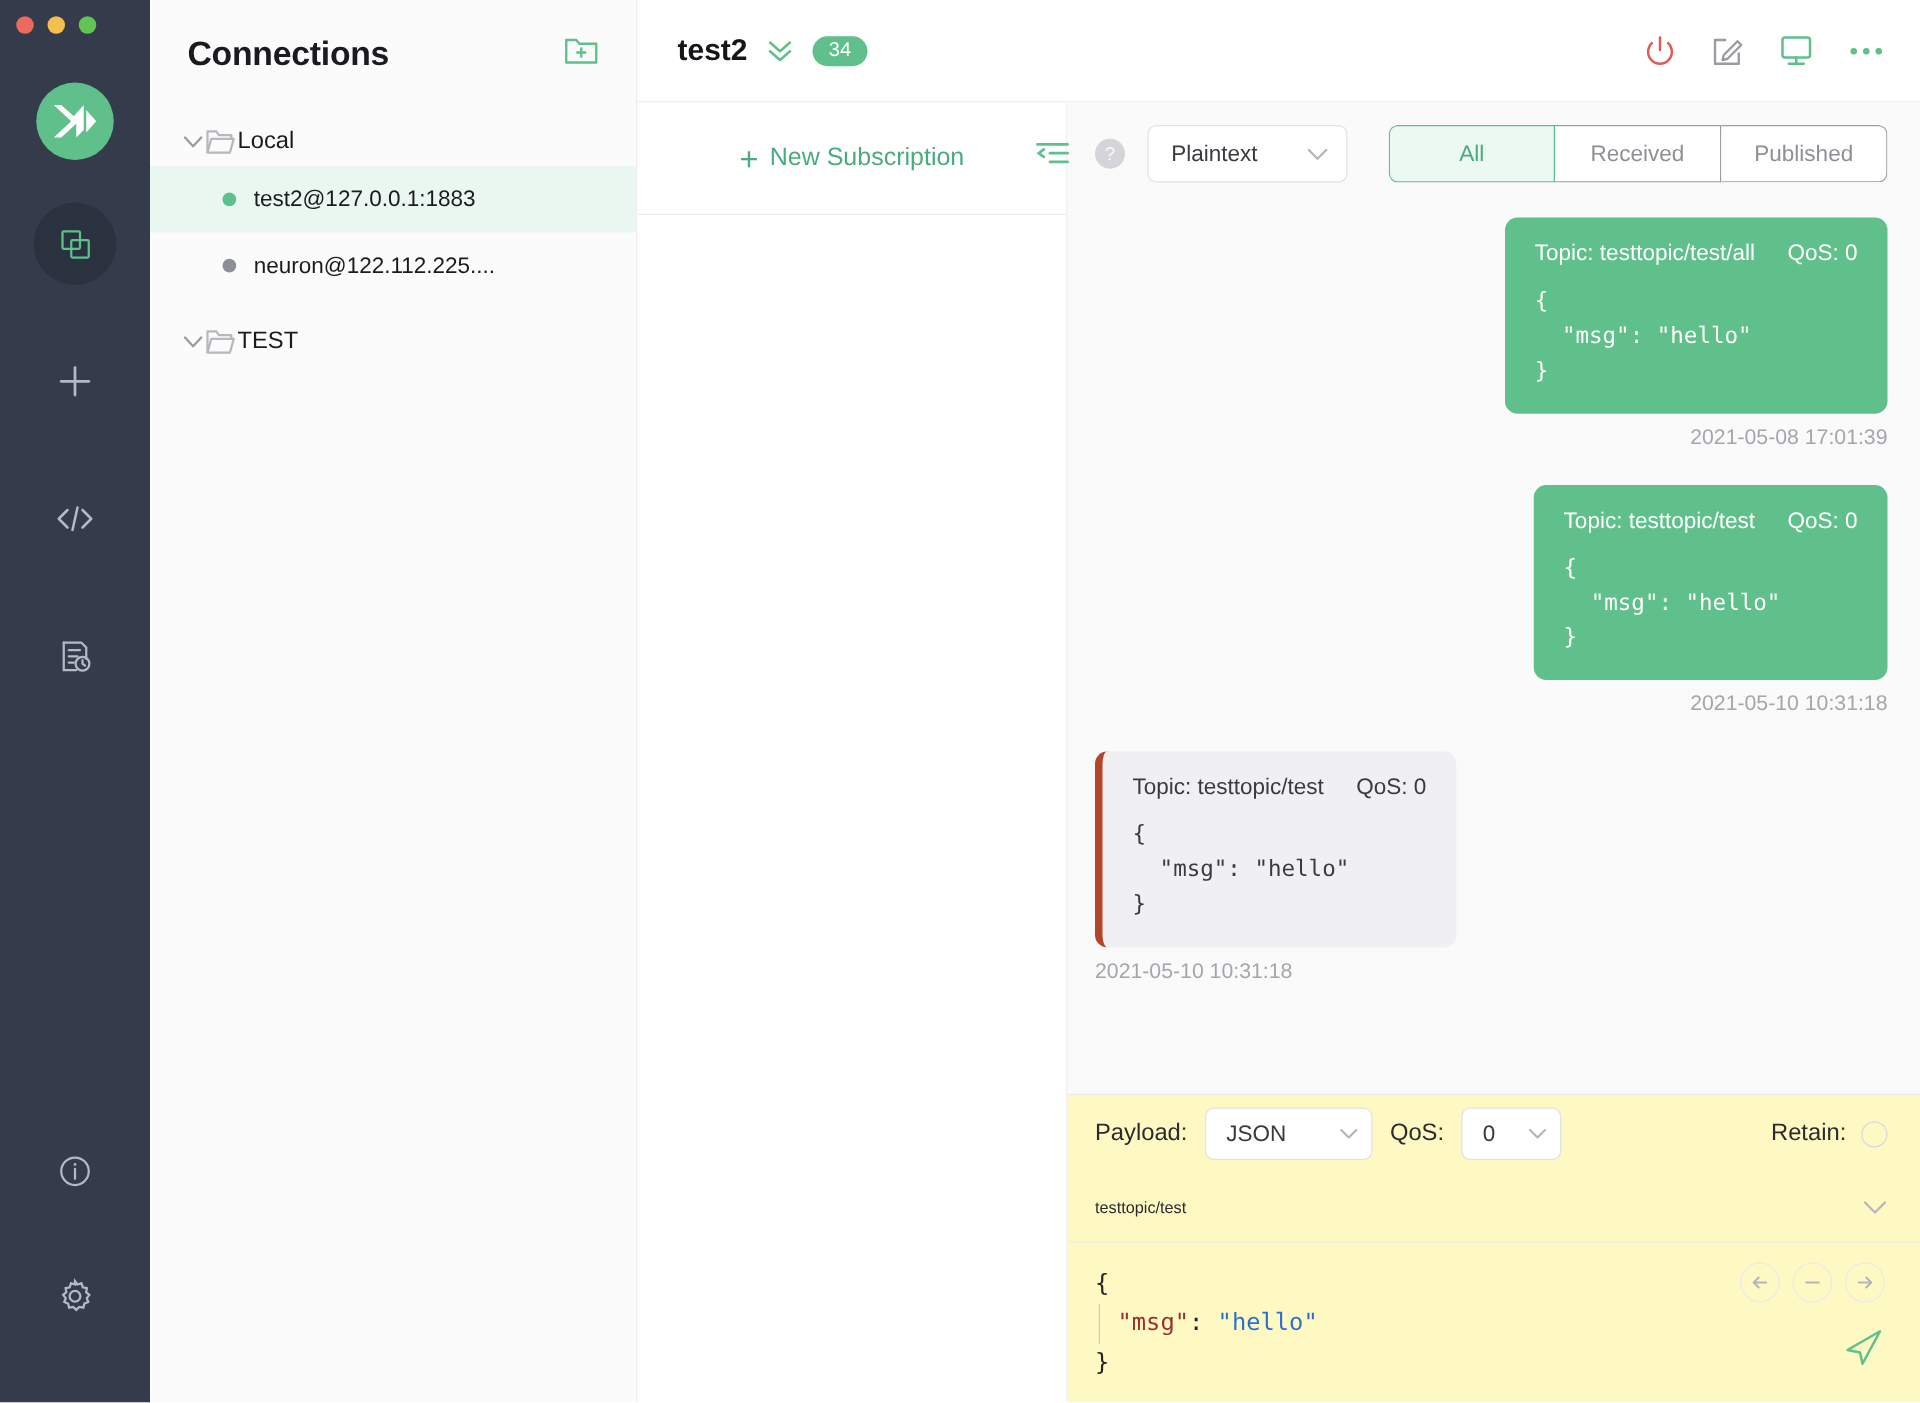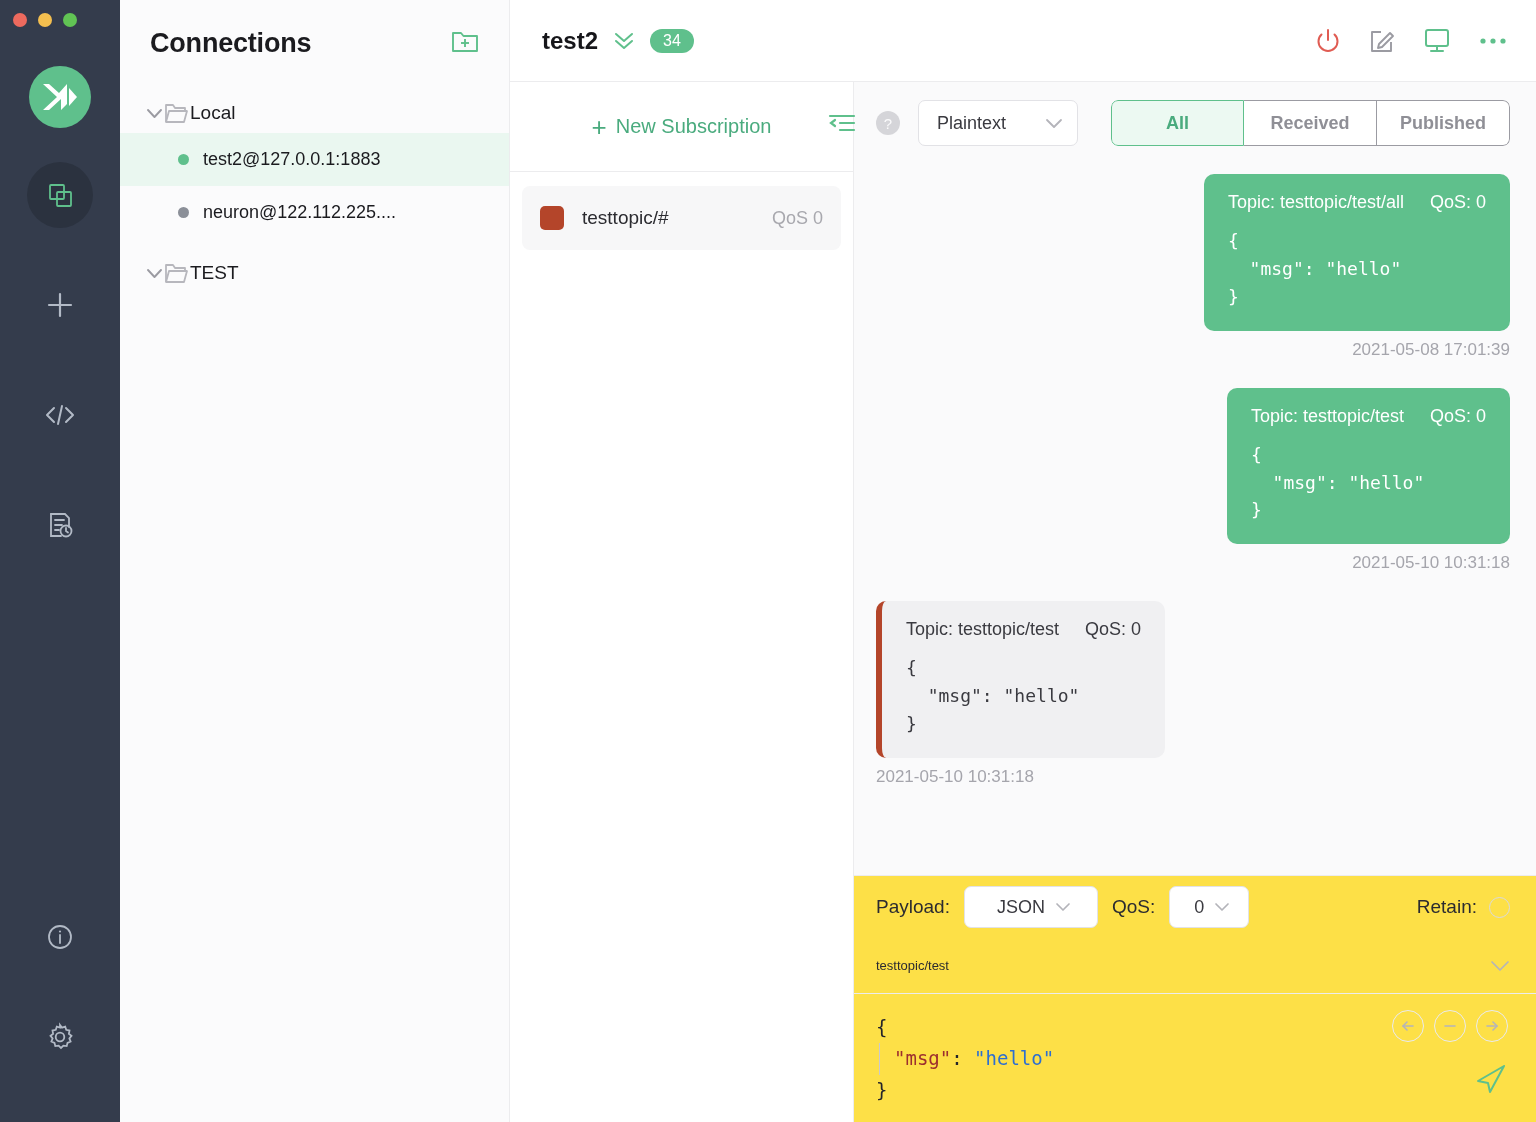--- a/index.html
+++ b/index.html
@@ -106,21 +106,21 @@
   }
   .help {
     width: 24px; height: 24px; border-radius: 50%; background: #d5d5d9; color: #fbfbfc;
     font-size: 15px; display: flex; align-items: center; justify-content: center;
   }
   .select {
     background: #fff; border: 1px solid #e2e2e6; border-radius: 7px;
     height: 46px; min-width: 160px; display: flex; align-items: center;
     justify-content: space-between; padding: 0 14px 0 18px; font-size: 18px; color: #3a3a40;
   }
-  .seg { margin-left: auto; display: flex; border-radius: 7px; overflow: hidden; font-weight: bold; }
+  .seg { margin-left: auto; display: flex; border-radius: 7px; overflow: hidden; }
   .seg > div {
     height: 46px; min-width: 133px; display: flex; align-items: center; justify-content: center;
     font-size: 18px; color: #8f8f96; background: #fff;
     border: 1px solid #9b9ba2; border-left: none;
   }
   .seg > div:first-child { border-left: 1px solid #9b9ba2; border-radius: 7px 0 0 7px; }
   .seg > div:last-child { border-radius: 0 7px 7px 0; }
   .seg > div.active {
     color: #4aab7e; background: #ecf9f2; border-color: #5fc08c; border-left: 1px solid #5fc08c;
   }
@@ -133,28 +133,28 @@
   .bubble.out { background: #5fc08c; color: #ffffff; }
   .bubble.in { background: #f0f0f2; color: #3a3a40; border-left: 6px solid #b4452a; }
   .bmeta { display: flex; gap: 26px; font-size: 18px; margin-bottom: 14px; }
   .bbody {
     font-family: "DejaVu Sans Mono", monospace; font-size: 18px;
     white-space: pre; line-height: 1.55;
   }
   .stamp { font-size: 17px; color: #a5a5ac; margin-top: 9px; }
 
   
-  .composer { border-top: 1px solid #ececee; background: #fde047; }
+  .composer { border-top: 1px solid #ececee; background: #fef9c3; }
   .comp-row {
     height: 62px; display: flex; align-items: center; gap: 14px; padding: 0 26px 0 22px;
   }
   .comp-label { font-size: 19px; color: #2b2b30; }
   .mini-select {
     background: #fff; border: 1px solid #e2e2e6; border-radius: 7px; height: 42px;
-    display: flex; align-items: center; justify-content: center;
+    display: flex; align-items: center; justify-content: space-between;
     padding: 0 10px 0 16px; font-size: 18px; color: #3a3a40; gap: 10px;
   }
   .mini-select.wide { min-width: 134px; }
   .mini-select.narrow { min-width: 80px; }
   .retain-wrap { margin-left: auto; display: flex; align-items: center; gap: 12px; }
   .retain-box { width: 21px; height: 21px; border-radius: 50%; border: 1.5px solid #d9d9de; }
   .topic-row {
     height: 56px; display: flex; align-items: center; padding: 0 26px 0 22px;
     border-bottom: 1px solid #ececee; font-size: 13px; color: #2b2b30;
   }
@@ -330,27 +330,20 @@
           </div>
           <div class="collapse-icon">
             <svg width="34" height="26" viewBox="0 0 34 26" fill="none" stroke="#5fc08c" stroke-width="2.2" stroke-linecap="round">
               <line x1="3" y1="4" x2="27" y2="4"></line>
                 <line x1="13" y1="11" x2="27" y2="11"></line>
                 <line x1="13" y1="18" x2="27" y2="18"></line>
               <polyline points="8,8 4,11 8,14"></polyline>
             </svg>
           </div>
         </div>
-        <div class="subs-list">
-          <div class="sub-item">
-            <span class="sub-color"></span>
-            <span class="sub-topic">testtopic/#</span>
-            <span class="sub-qos">QoS 0</span>
-          </div>
-        </div>
       </div>
 
       <div class="msgpane">
         <div class="msg-toolbar">
           <span class="help">?</span>
           <div class="select">
             <span>Plaintext</span>
             <svg width="18" height="11" viewBox="0 0 18 11" fill="none" stroke="#b4b4ba" stroke-width="1.8" stroke-linecap="round" stroke-linejoin="round">
               <polyline points="2,2 9,9 16,2"></polyline>
             </svg>

